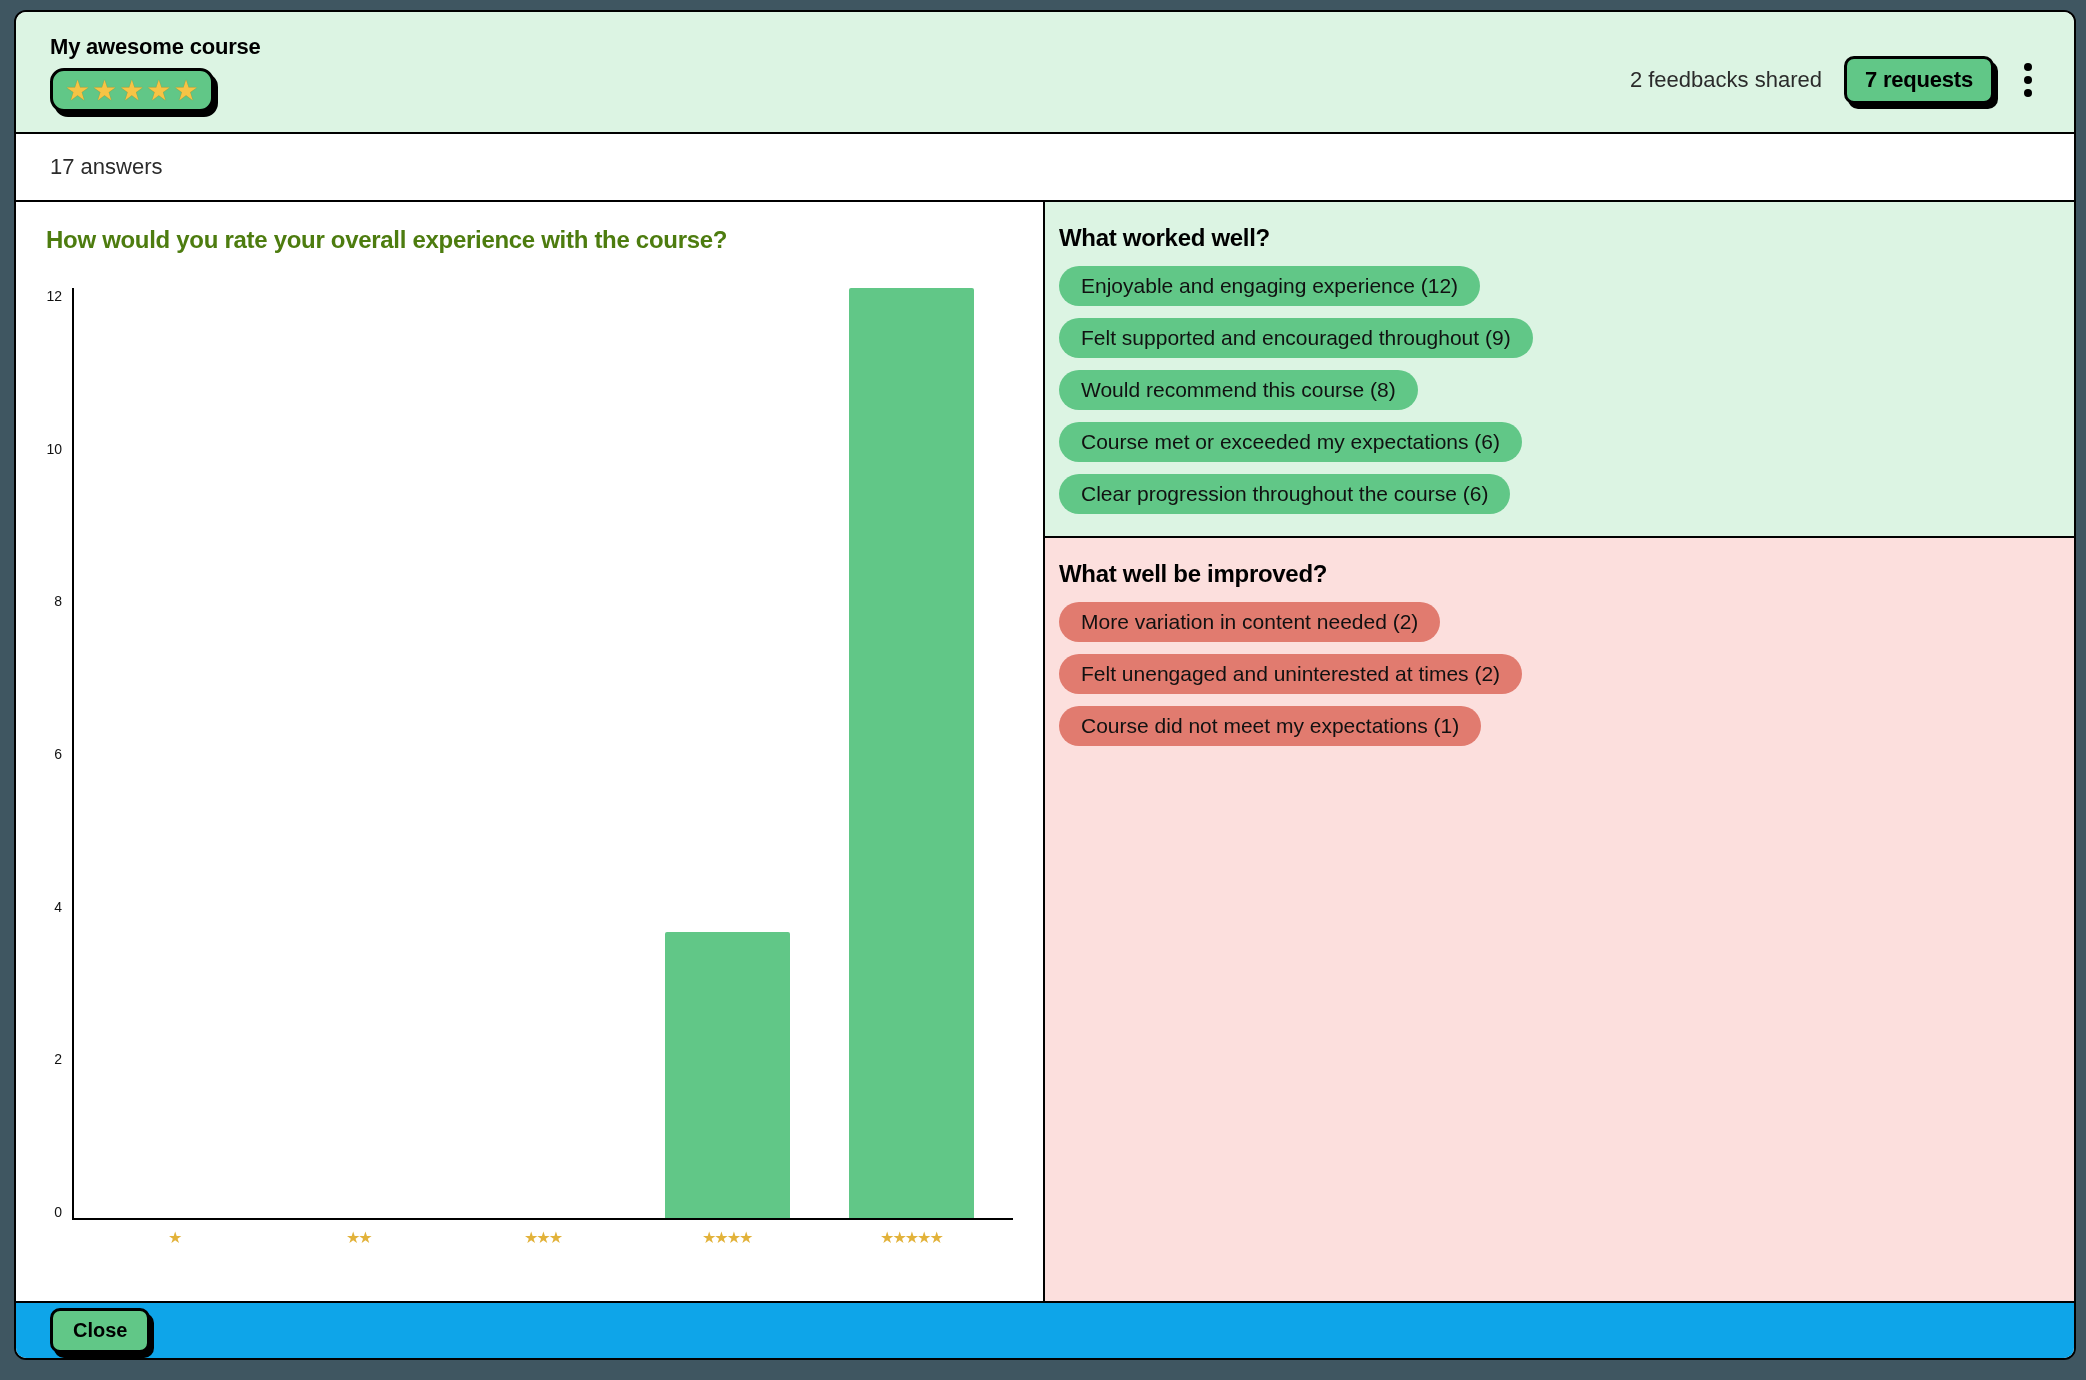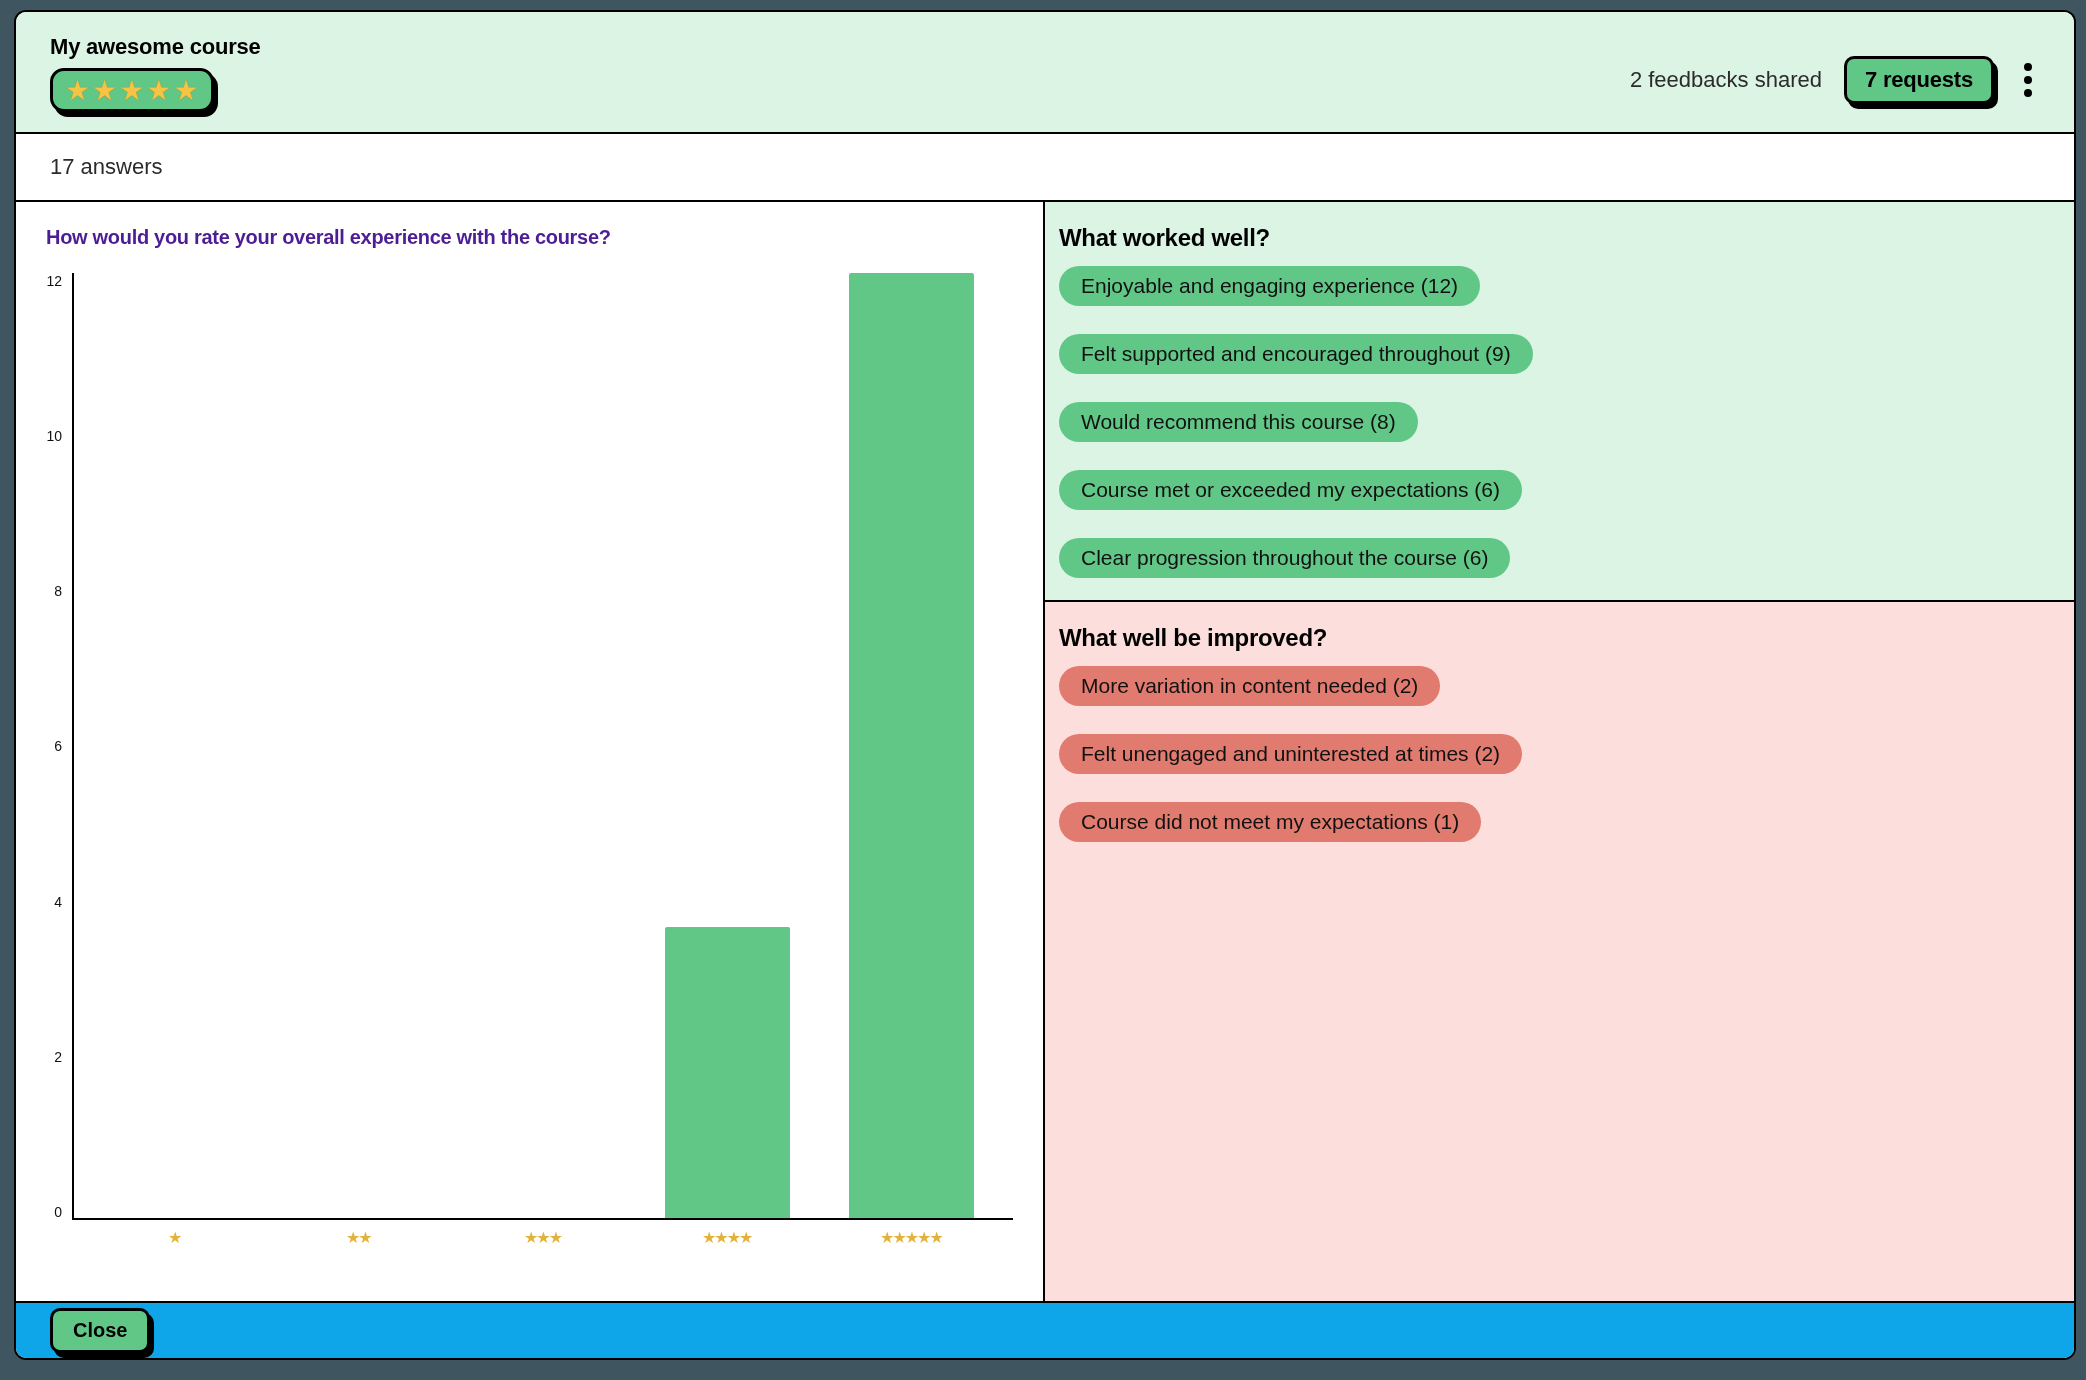--- a/index.html
+++ b/index.html
@@ -94,21 +94,21 @@
 
     
     .left {
       flex: 1 1 50%;
       background: #fff;
       padding: 24px 30px 24px 30px;
       border-right: 2px solid #000;
       display: flex;
       flex-direction: column;
     }
-    .q-title { font-size: 20px; font-weight: 800; letter-spacing: -0.3px; color:#4c1d95; margin-bottom: 24px; }
+    .q-title { font-size: 24px; font-weight: 800; letter-spacing: -0.3px; color:#4d7c0f; margin-bottom: 34px; }
 
     .chart {
       flex: 1;
       display: flex;
       align-items: stretch;
       min-height: 260px;
     }
     .y-axis {
       display: flex;
       flex-direction: column-reverse;
@@ -154,21 +154,21 @@
       color: #e2b23a;
       letter-spacing: -2px;
     }
 
     
     .right { flex: 1 1 50%; display: flex; flex-direction: column; min-width: 0; }
     .pane { padding: 22px 14px; }
     .pane.good { background: #dcf4e3; border-bottom: 2px solid #000; }
     .pane.bad  { background: #fcdfdd; flex:1; }
     .pane h3  { font-size: 24px; font-weight: 800; letter-spacing: -0.3px; color:#000; margin-bottom: 14px; }
-    .chips { display: flex; flex-direction: column; align-items: flex-start; gap: 28px; }
+    .chips { display: flex; flex-direction: column; align-items: flex-start; gap: 12px; }
     .chip {
       border-radius: 999px;
       padding: 8px 22px;
       font-size: 21px;
       color: #111;
       white-space: nowrap;
       cursor: pointer;
     }
     .chip.g { background: #61c787; }
     .chip.r { background: #e17b6f; }

